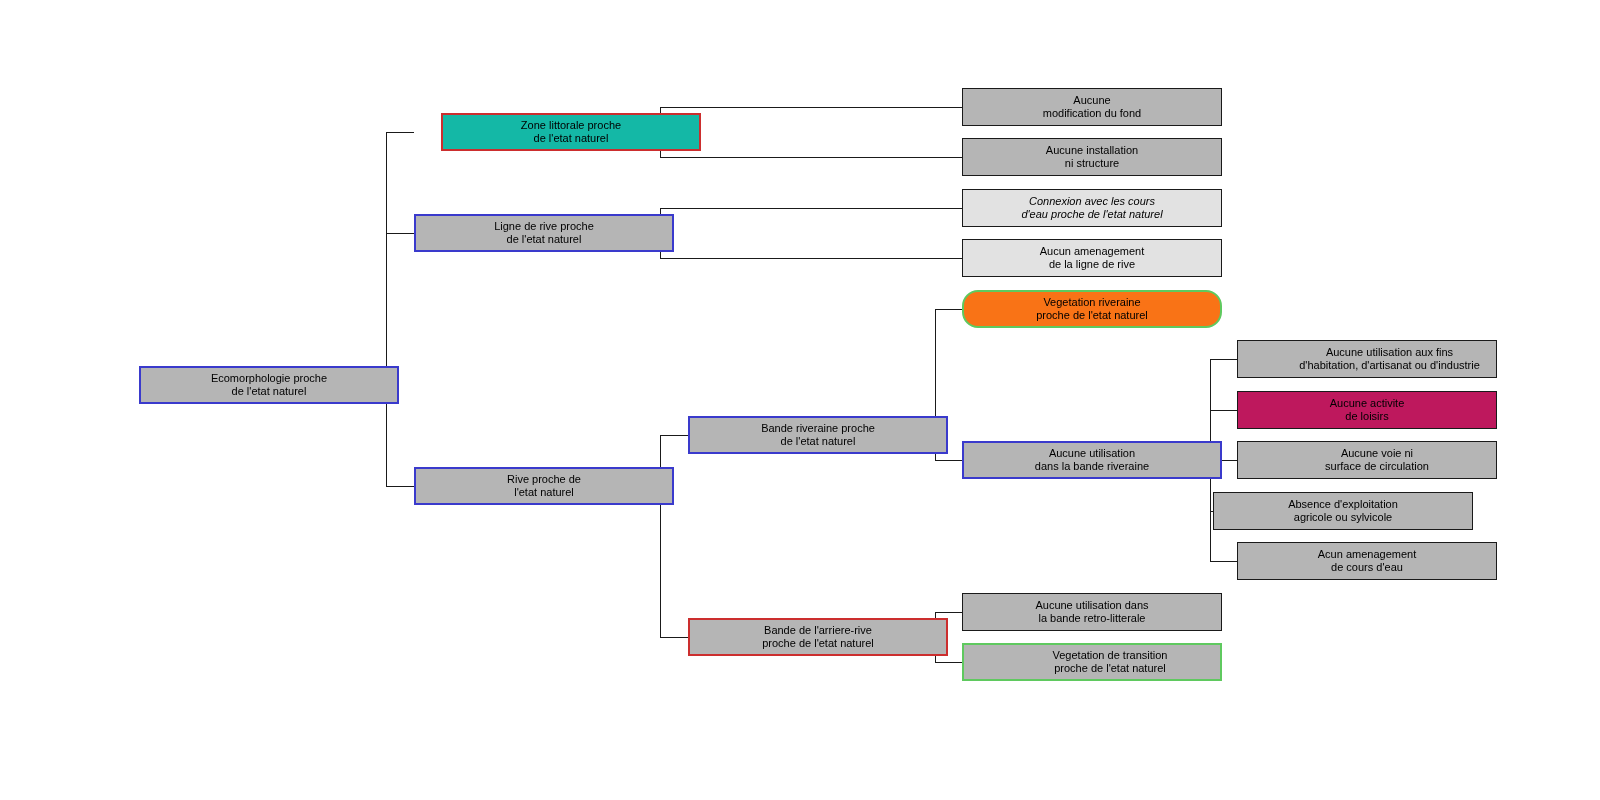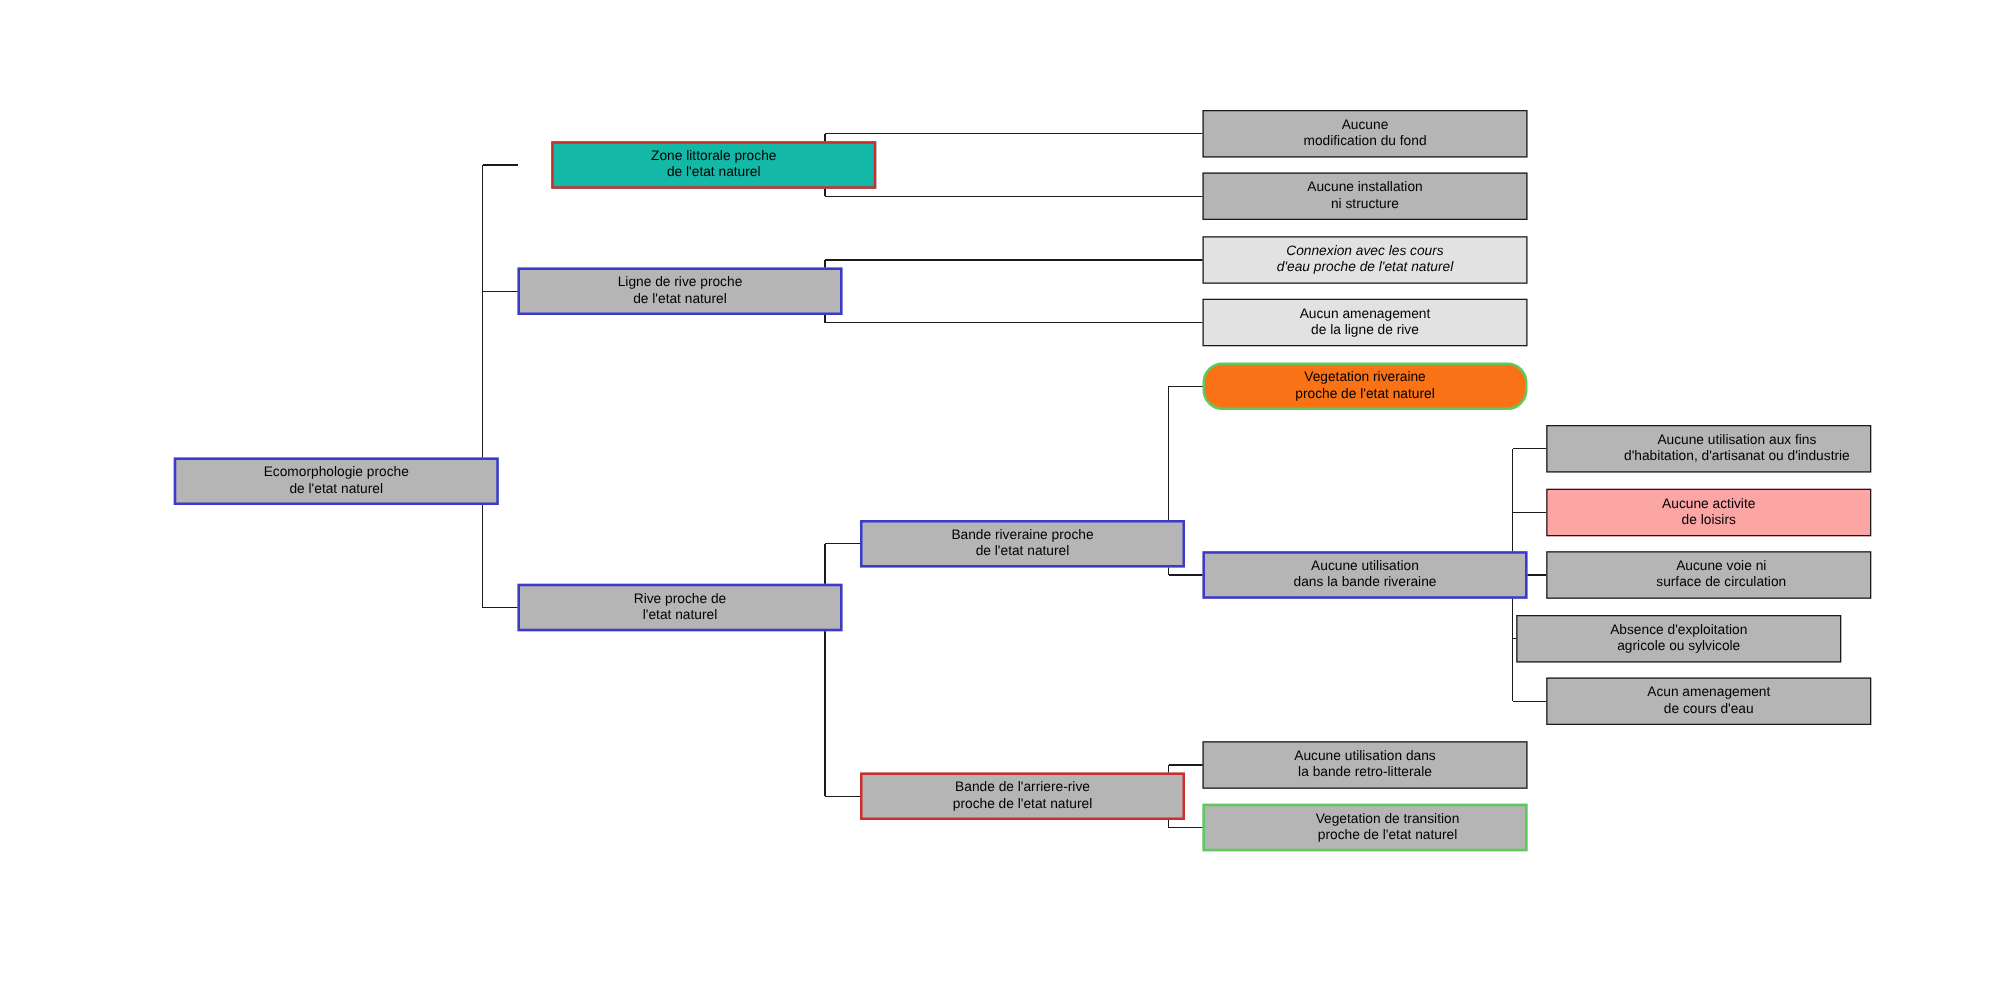--- a/index.html
+++ b/index.html
@@ -83,21 +83,21 @@
 
   <div class="node" style="left: 962px; top: 290px; border-color: rgb(95, 201, 95); background: #f97316; border-radius: 16px;">Vegetation riveraine
 proche de l'etat naturel</div>
 
   <div class="node" style="left: 962px; top: 441px; border-color: rgb(58, 58, 204); background: rgb(181, 181, 181);">Aucune utilisation
 dans la bande riveraine</div>
 
   <div class="node thin" style="left: 1237px; top: 340px; border-color: rgb(26, 26, 26); background: rgb(181, 181, 181); padding-left: 45px;">Aucune utilisation aux fins
 d'habitation, d'artisanat ou d'industrie</div>
 
-  <div class="node thin" style="left: 1237px; top: 391px; border-color: rgb(26, 26, 26); background: #fca5a5;">Aucune activite
+  <div class="node thin" style="left: 1237px; top: 391px; border-color: rgb(26, 26, 26); background: #be185d;">Aucune activite
 de loisirs</div>
 
   <div class="node thin" style="left: 1237px; top: 441px; border-color: rgb(26, 26, 26); background: rgb(181, 181, 181); padding-left: 20px;">Aucune voie ni
 surface de circulation</div>
 
   <div class="node thin" style="left: 1213px; top: 492px; border-color: rgb(26, 26, 26); background: rgb(181, 181, 181);">Absence d'exploitation
 agricole ou sylvicole</div>
 
   <div class="node thin" style="left: 1237px; top: 542px; border-color: rgb(26, 26, 26); background: rgb(181, 181, 181);">Acun amenagement
 de cours d'eau</div>

